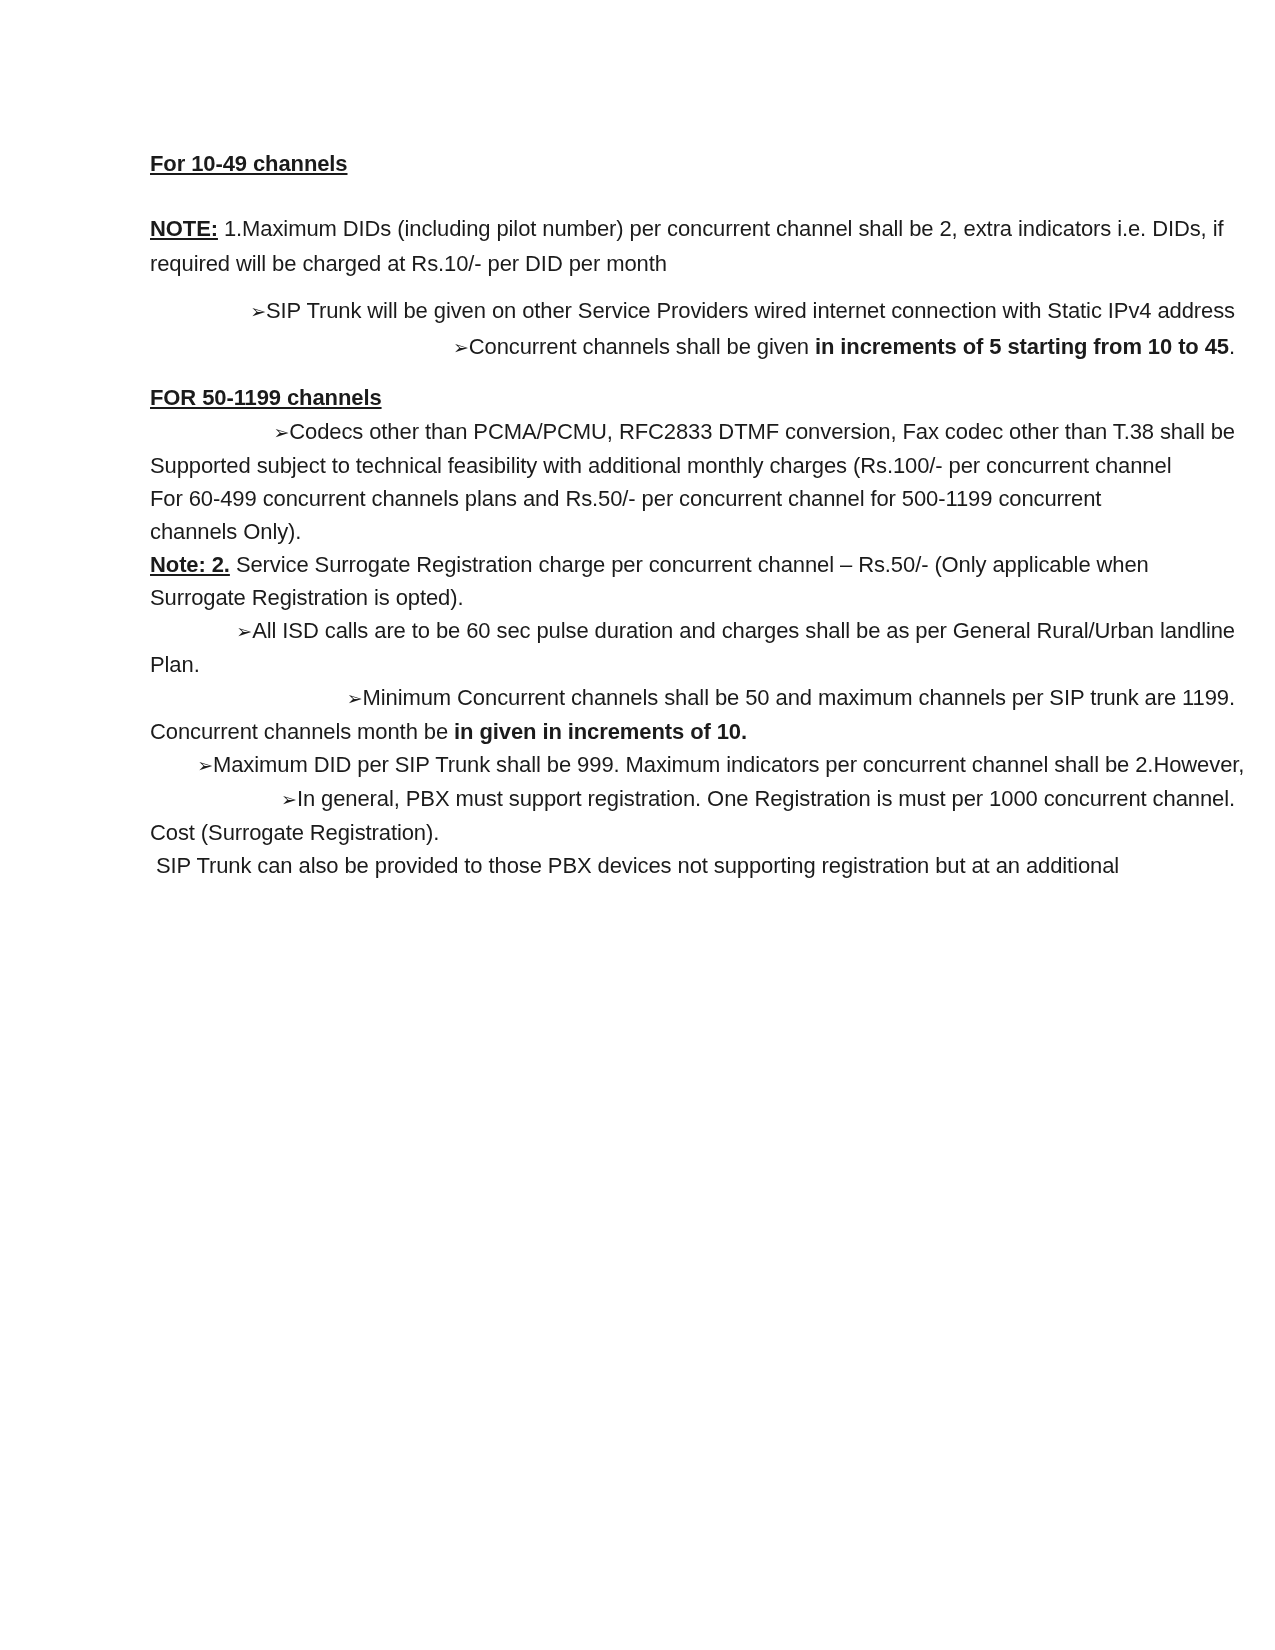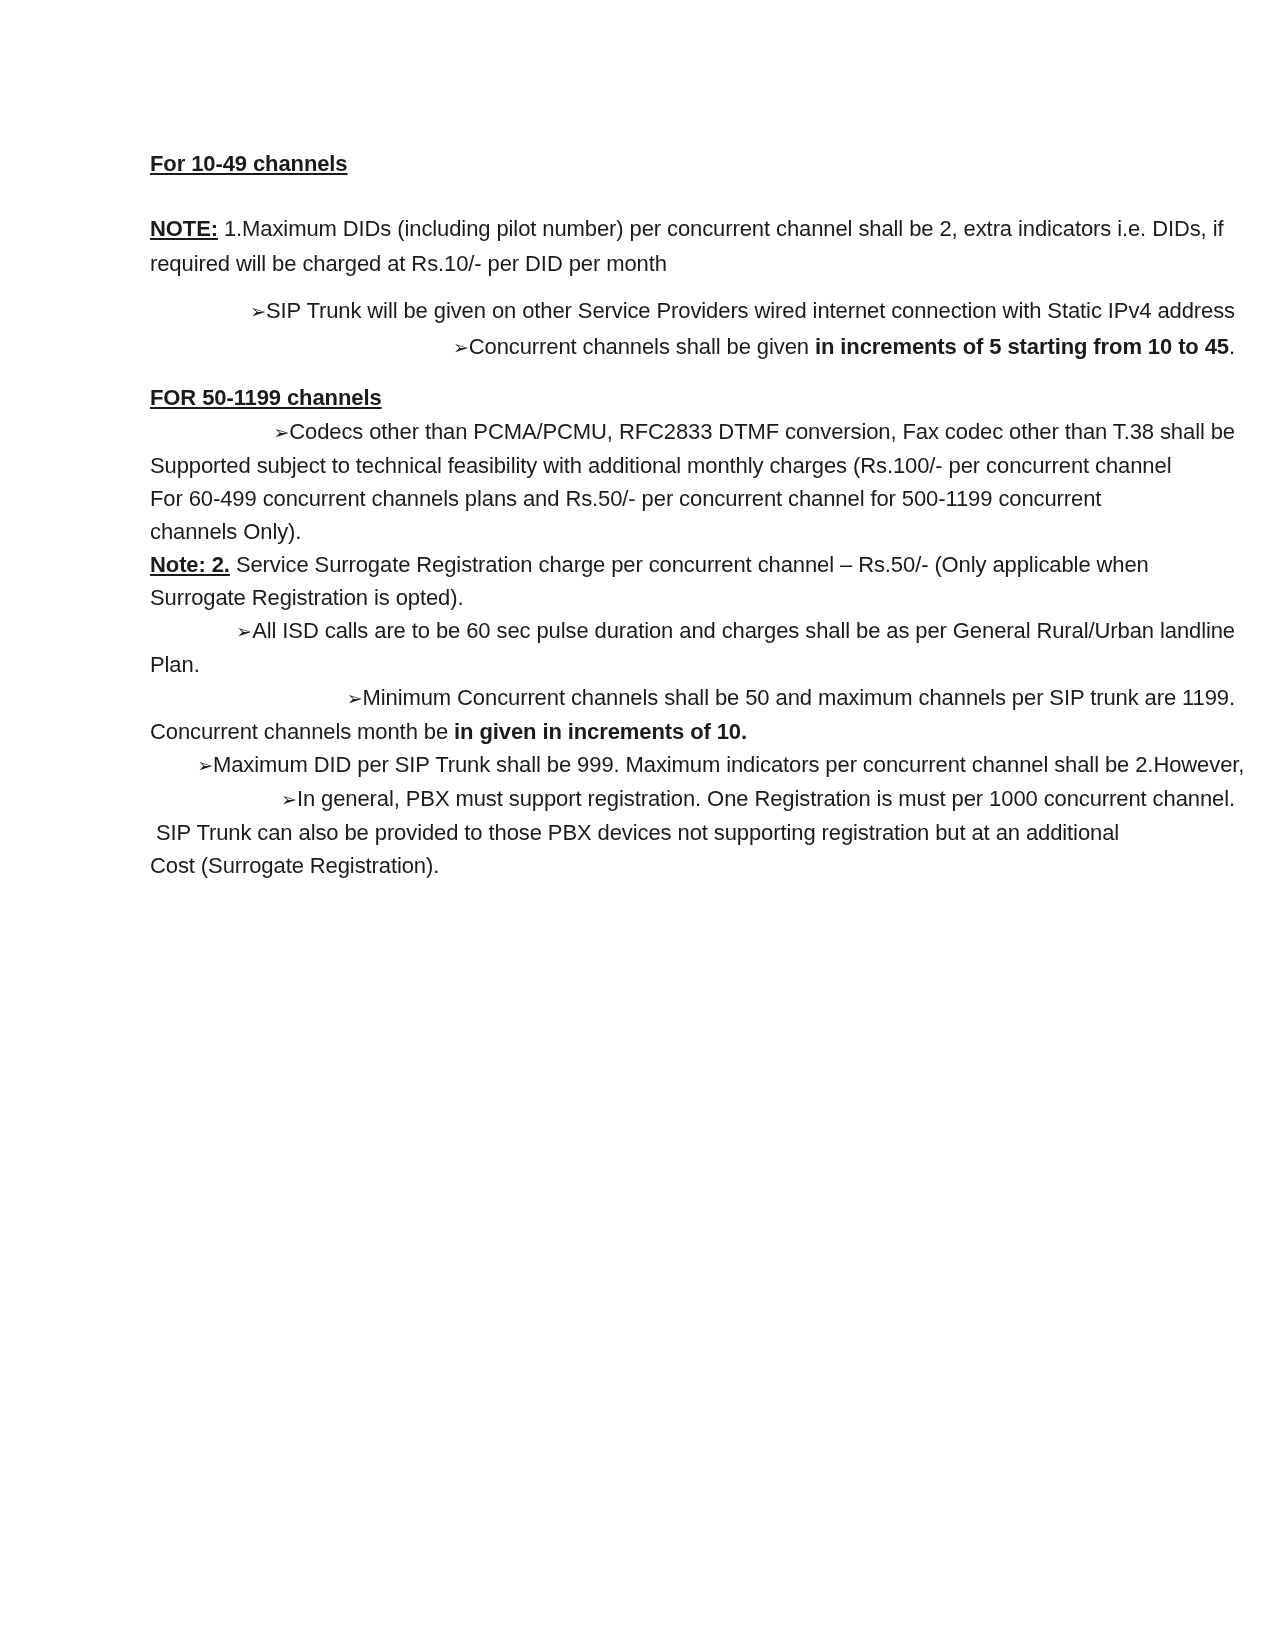--- a/index.html
+++ b/index.html
@@ -59,17 +59,17 @@
 
     <div class="ln bullet"><span class="marker">➢</span><span>All ISD calls are to be 60 sec pulse duration and charges shall be as per General Rural/Urban landline</span></div>
     <div class="ln">Plan.</div>
 
     <div class="ln bullet"><span class="marker">➢</span><span>Minimum Concurrent channels shall be 50 and maximum channels per SIP trunk are 1199.</span></div>
     <div class="ln"><span>Concurrent channels month be </span><span class="b">in given in increments of 10.</span></div>
 
     <div class="ln bullet"><span class="marker">➢</span><span>Maximum DID per SIP Trunk shall be 999. Maximum indicators per concurrent channel shall be 2.However,</span></div>
 
     <div class="ln bullet"><span class="marker">➢</span><span>In general, PBX must support registration. One Registration is must per 1000 concurrent channel.</span></div>
+    <div class="ln">Cost (Surrogate Registration).</div>
     <div class="ln"> SIP Trunk can also be provided to those PBX devices not supporting registration but at an additional</div>
-    <div class="ln">Cost (Surrogate Registration).</div>
   </div>
 
 </div>
 
 </body></html>

